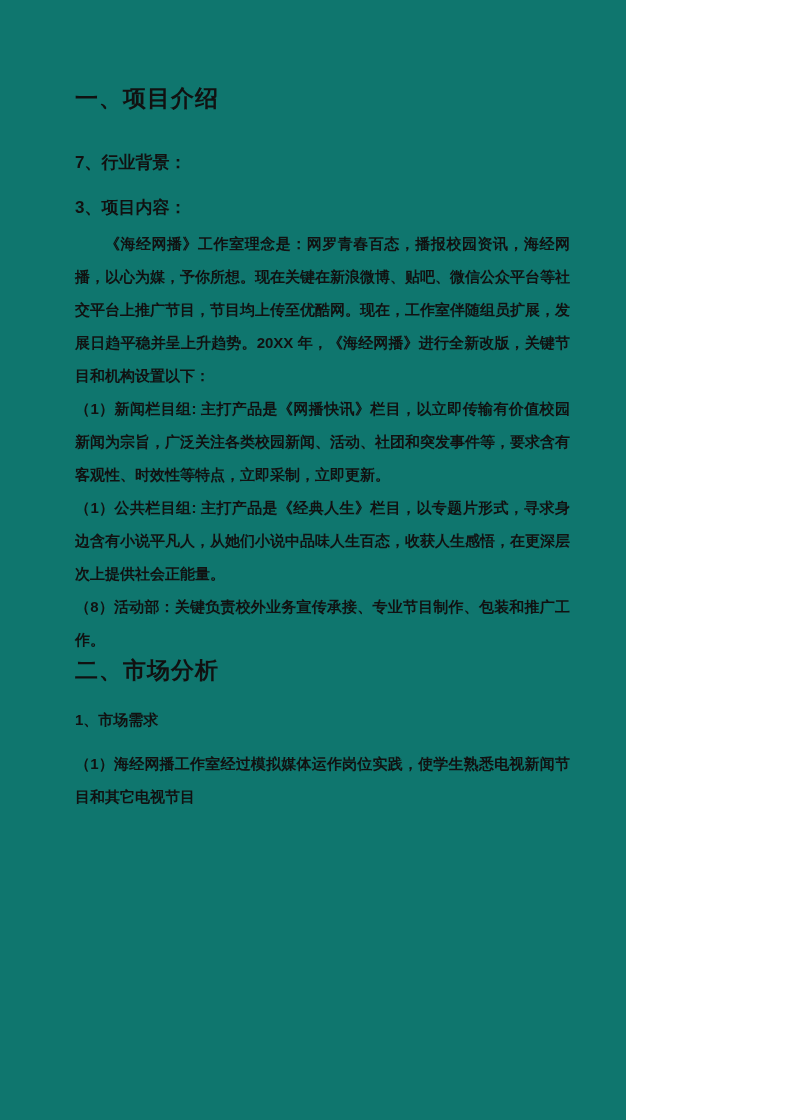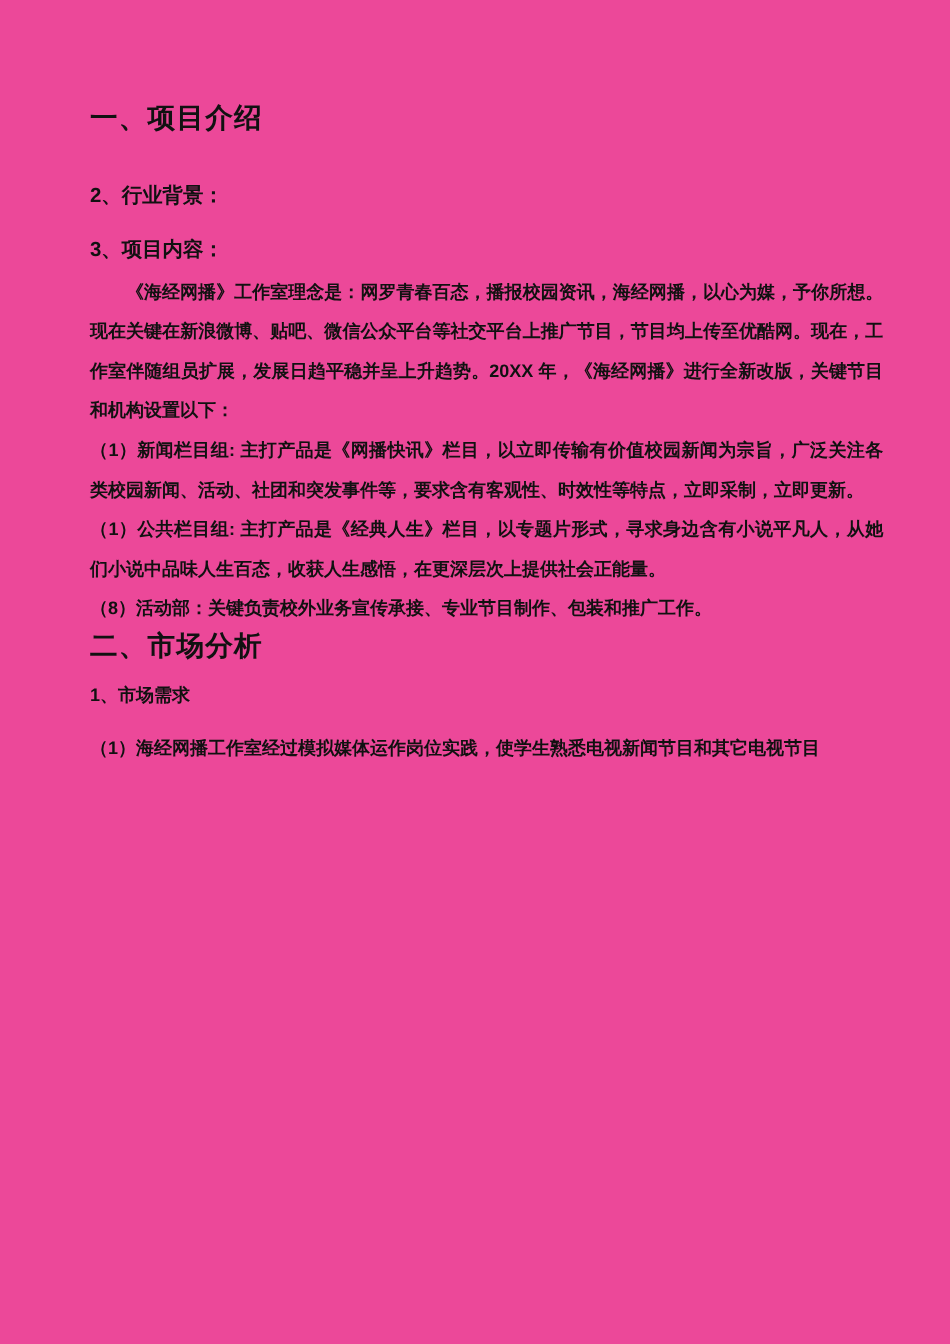--- a/index.html
+++ b/index.html
@@ -2,23 +2,23 @@
 <html><head>
 <meta charset="utf-8">
 <style>
   html, body {
     margin: 0;
     padding: 0;
     background: #ffffff;
   }
   .page {
     position: relative;
-    width: 792px;
+    width: 626px;
     height: 1120px;
-    background: #ec4899;
+    background: #0f766e;
     overflow: hidden;
     box-sizing: border-box;
     padding: 84px 56px 0 75px;
     font-family: "Liberation Sans", sans-serif;
     color: #111111;
   }
   .h1 {
     font-size: 23px;
     font-weight: bold;
     line-height: 1.3;
@@ -46,31 +46,31 @@
   }
   .indent2 {
     text-indent: 2em;
   }
   
   .mt-h2a   { margin-top: 38px; }
   .mt-p1    { margin-top: 24px; }
   .mt-h2b   { margin-top: 23px; }
   .mt-p2    { margin-top: 8px; }
   .mt-h1b   {  }
-  .mt-h3a   { margin-top: 16px; }
+  .mt-h3a   { margin-top: 24px; }
   .mt-plast { margin-top: 18px; }
 </style>
 </head>
 <body>
 
 <div class="page">
 
   <h1 class="h1">一、项目介绍</h1>
 
-  <h2 class="h2 mt-h2a">2、行业背景：</h2>
+  <h2 class="h2 mt-h2a">7、行业背景：</h2>
 
 
   <h2 class="h2 mt-h2b">3、项目内容：</h2>
 
   <p class="body-text indent2 mt-p2">《海经网播》工作室理念是：网罗青春百态，播报校园资讯，海经网播，以心为媒，予你所想。现在关键在新浪微博、贴吧、微信公众平台等社交平台上推广节目，节目均上传至优酷网。现在，工作室伴随组员扩展，发展日趋平稳并呈上升趋势。20XX 年，《海经网播》进行全新改版，关键节目和机构设置以下：</p>
 
   <p class="body-text">（1）新闻栏目组: 主打产品是《网播快讯》栏目，以立即传输有价值校园新闻为宗旨，广泛关注各类校园新闻、活动、社团和突发事件等，要求含有客观性、时效性等特点，立即采制，立即更新。</p>
 
 
   <p class="body-text">（1）公共栏目组: 主打产品是《经典人生》栏目，以专题片形式，寻求身边含有小说平凡人，从她们小说中品味人生百态，收获人生感悟，在更深层次上提供社会正能量。</p>

